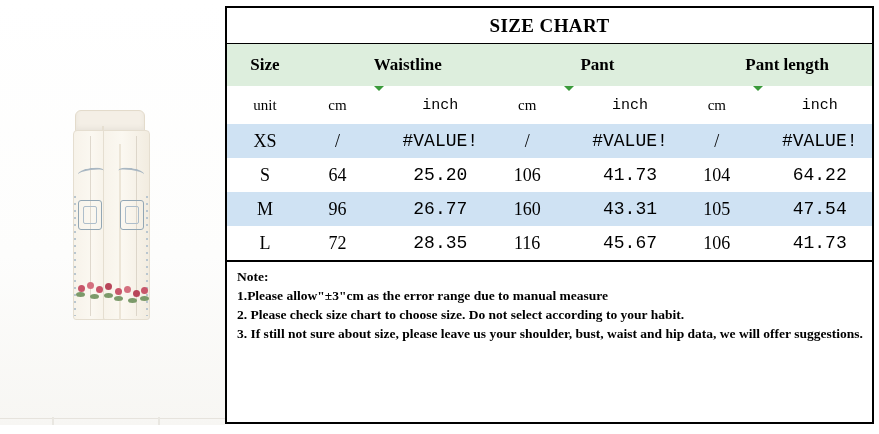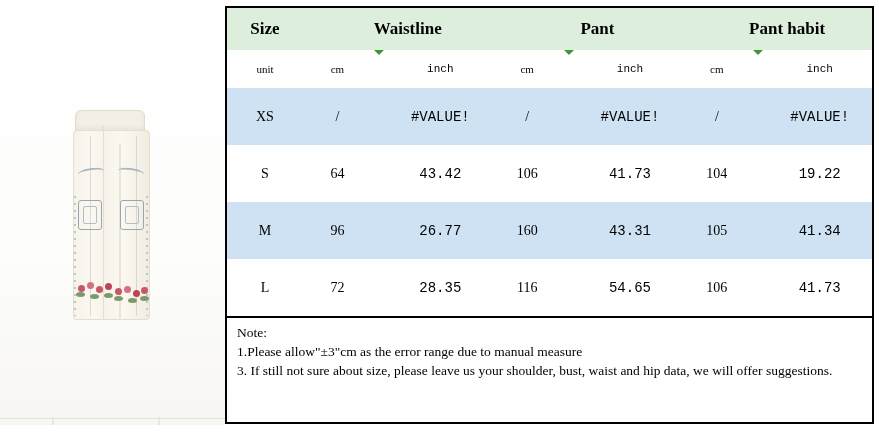--- a/index.html
+++ b/index.html
@@ -171,38 +171,38 @@
     background: #fff;
     border-bottom: 1px solid #000;
   }
   table.size {
     width: 100%;
     border-collapse: collapse;
     table-layout: fixed;
     padding-left: 42px;
   }
   table.size th, table.size td {
-    font-size: 14px;
+    font-size: 18px;
     color: #000;
     text-align: center;
     padding: 0;
-    height: 57px;
+    height: 34px;
     vertical-align: middle;
     border: none;
   }
   tr.head-row th {
     background: #ddeedd;
     font-size: 17px;
     font-weight: bold;
     height: 42px;
   }
   tr.unit-row td {
     background: #ffffff;
     height: 38px;
-    font-size: 11px;
+    font-size: 15px;
     position: relative;
   }
   tr.unit-row td.tick::after {
     content: "";
     position: absolute;
     left: 2px; top: 0;
     border-left: 5px solid transparent;
     border-right: 5px solid transparent;
     border-top: 5px solid #3a9a3a;
   }
@@ -223,21 +223,21 @@
     margin: 0;
   }
 
   
   .note {
     padding: 5px 8px 0 10px;
     font-size: 13.5px;
     line-height: 1.42;
     color: #000;
   }
-  .note .nline { white-space: normal; }
+  .note .nline { white-space: normal; font-weight: bold; }
 </style>
 </head>
 <body>
 
 <div id="page">
 
   <div class="product-panel">
     <div class="product-photo">
       <div class="backdrop"></div>
       <div class="pants">
@@ -274,37 +274,38 @@
         </div>
       </div>
       <div class="floor-line"></div>
       <div class="floor-line2"></div>
       <div class="floor-line3"></div>
     </div>
   </div>
 
   <div class="chart">
 
+    <div class="chart-title">SIZE CHART</div>
 
     <table class="size">
       <colgroup>
         <col class="col-size">
           <col class="col-cm">
           <col class="col-in">
         <col class="col-cm">
           <col class="col-in">
         <col class="col-cm">
           <col class="col-in">
       </colgroup>
       <tbody>
         <tr class="head-row">
           <th>Size</th>
           <th colspan="2" class="hdr-left">Waistline</th>
           <th colspan="2" class="hdr-left">Pant</th>
-          <th colspan="2" class="hdr-left">Pant habit</th>
+          <th colspan="2" class="hdr-left">Pant length</th>
         </tr>
 
         <tr class="unit-row">
           <td>unit</td>
           <td>cm</td>
           <td class="tick in-cell">inch</td>
           <td>cm</td>
           <td class="tick in-cell">inch</td>
           <td>cm</td>
           <td class="tick in-cell">inch</td>
@@ -316,51 +317,52 @@
           <td class="in-cell">#VALUE!</td>
           <td>/</td>
           <td class="in-cell">#VALUE!</td>
           <td>/</td>
           <td class="in-cell">#VALUE!</td>
         </tr>
 
         <tr class="row-s">
           <td>S</td>
           <td>64</td>
-          <td class="in-cell">43.42</td>
+          <td class="in-cell">25.20</td>
           <td>106</td>
           <td class="in-cell">41.73</td>
           <td>104</td>
-          <td class="in-cell">19.22</td>
+          <td class="in-cell">64.22</td>
         </tr>
 
         <tr class="row-m">
           <td>M</td>
           <td>96</td>
           <td class="in-cell">26.77</td>
           <td>160</td>
           <td class="in-cell">43.31</td>
           <td>105</td>
-          <td class="in-cell">41.34</td>
+          <td class="in-cell">47.54</td>
         </tr>
 
         <tr class="row-l">
           <td>L</td>
           <td>72</td>
           <td class="in-cell">28.35</td>
           <td>116</td>
-          <td class="in-cell">54.65</td>
+          <td class="in-cell">45.67</td>
           <td>106</td>
           <td class="in-cell">41.73</td>
         </tr>
       </tbody>
     </table>
 
     <div class="table-bottom-rule"></div>
 
     <div class="note">
       <div class="nline">Note:</div>
       <div class="nline">1.Please allow"±3"cm as the error range due to manual measure</div>
+      <div class="nline">2. Please check size chart to choose size. Do not select according to your habit.</div>
       <div class="nline">3. If still not sure about size, please leave us your shoulder, bust, waist and hip data, we will offer suggestions.</div>
     </div>
   </div>
 
 </div>
 
 </body></html>

